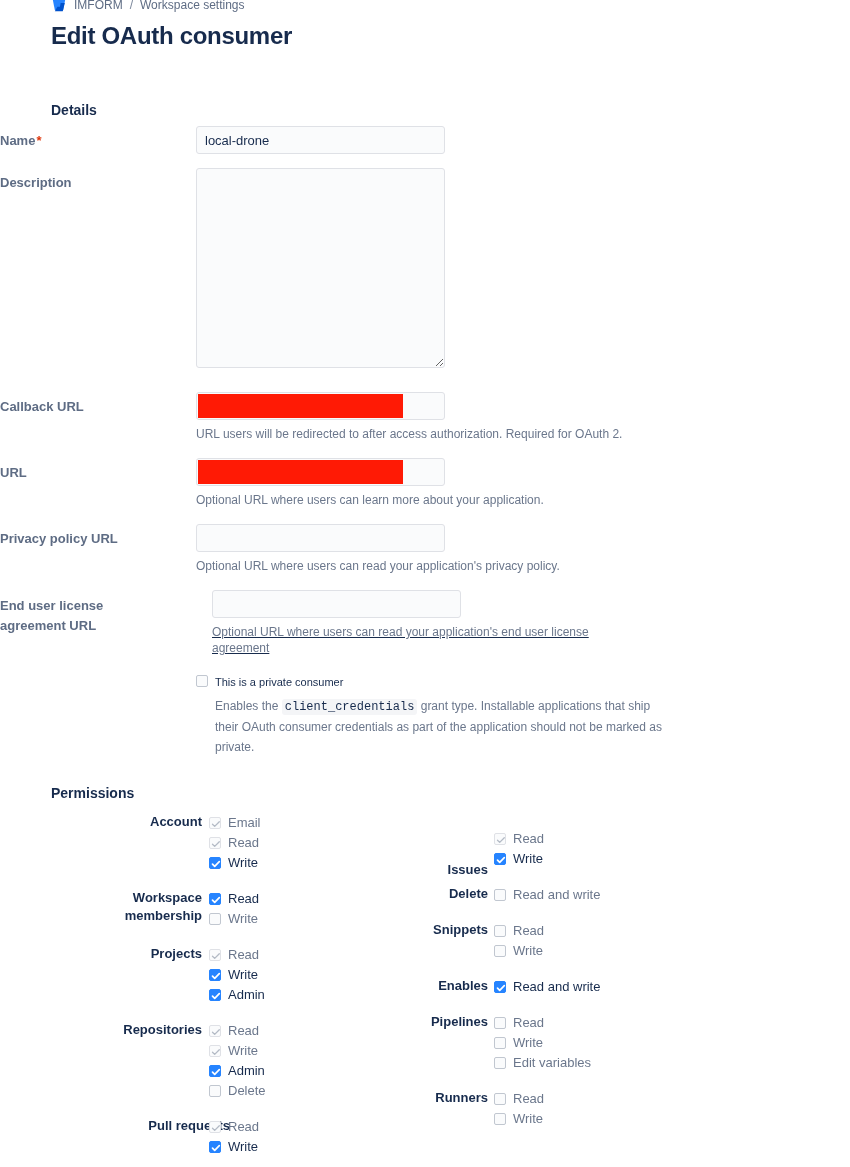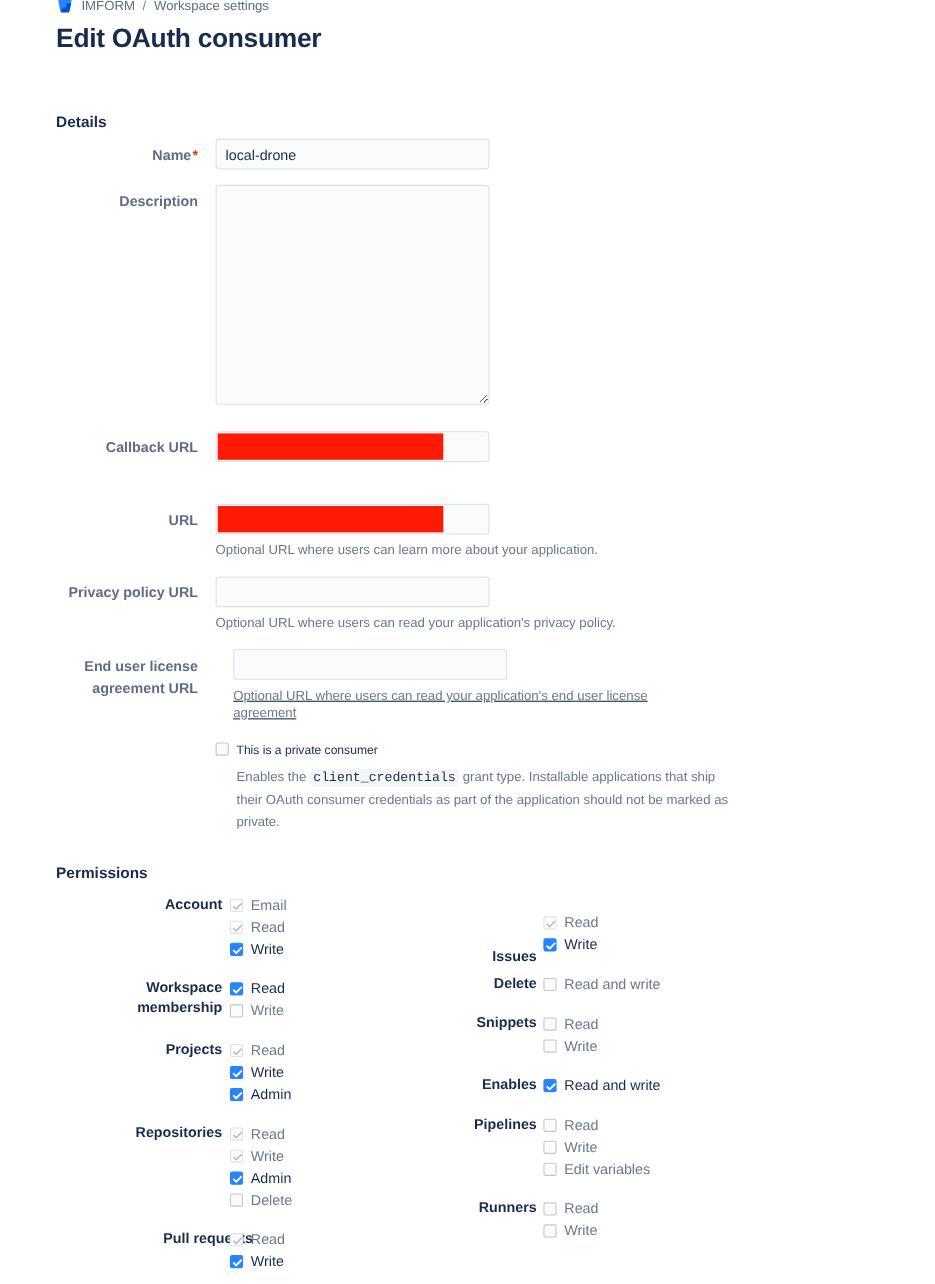--- a/index.html
+++ b/index.html
@@ -37,21 +37,21 @@
     position: absolute; left: 51px;
     font-size: 14px; font-weight: bold; color: #172B4D;
   }
   #sh-details { top: 102px; }
   #sh-permissions { top: 785px; }
 
   
   .form-row { position: absolute; left: 0; width: 700px; }
   .f-label {
     position: absolute; left: 0; width: 180px;
-    text-align: right;
+    text-align: left;
     font-size: 13px; font-weight: bold; color: #5E6C84;
     line-height: 18px;
   }
   .f-label .req { color: #DE350B; font-weight: bold; margin-left: 1px; }
   .f-field { position: absolute; left: 196px; }
 
   .txt-input {
     width: 249px; height: 28px;
     background: #FAFBFC;
     border: 1px solid #DFE1E6;
@@ -164,20 +164,21 @@
     </div>
   </div>
 
   <div class="form-row" style="top:392px">
     <div class="f-label" style="top:6px">Callback URL</div>
     <div class="f-field" style="position:absolute;left:196px;">
       <div style="position:relative;">
         <input class="txt-input" type="text" value="o/login" style="">
         <span class="redact" style="left:2px;top:2px;width:205px;height:24px;"></span>
       </div>
+      <div class="helper">URL users will be redirected to after access authorization. Required for OAuth 2.</div>
     </div>
   </div>
 
   <div class="form-row" style="top:458px">
     <div class="f-label" style="top:6px">URL</div>
     <div class="f-field" style="position:absolute;left:196px;">
       <div style="position:relative;">
         <input class="txt-input" type="text" value="o" style="">
         <span class="redact" style="left:2px;top:2px;width:205px;height:24px;"></span>
       </div>

